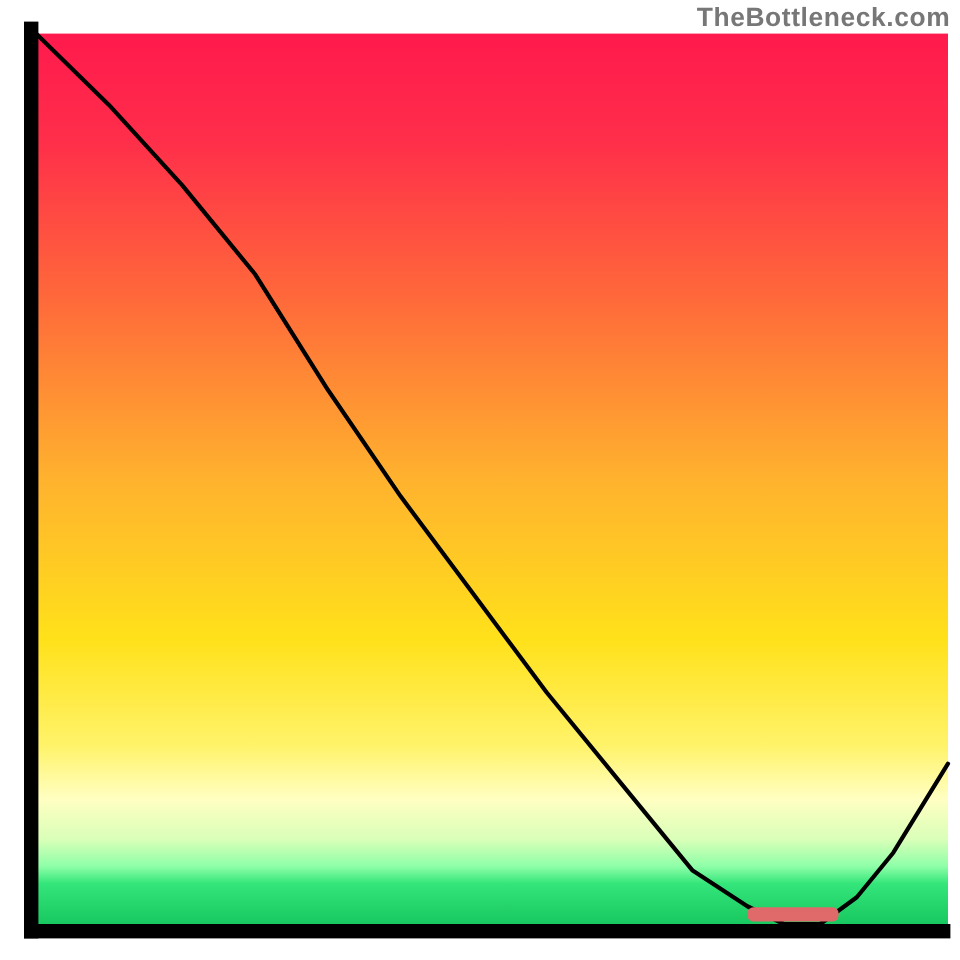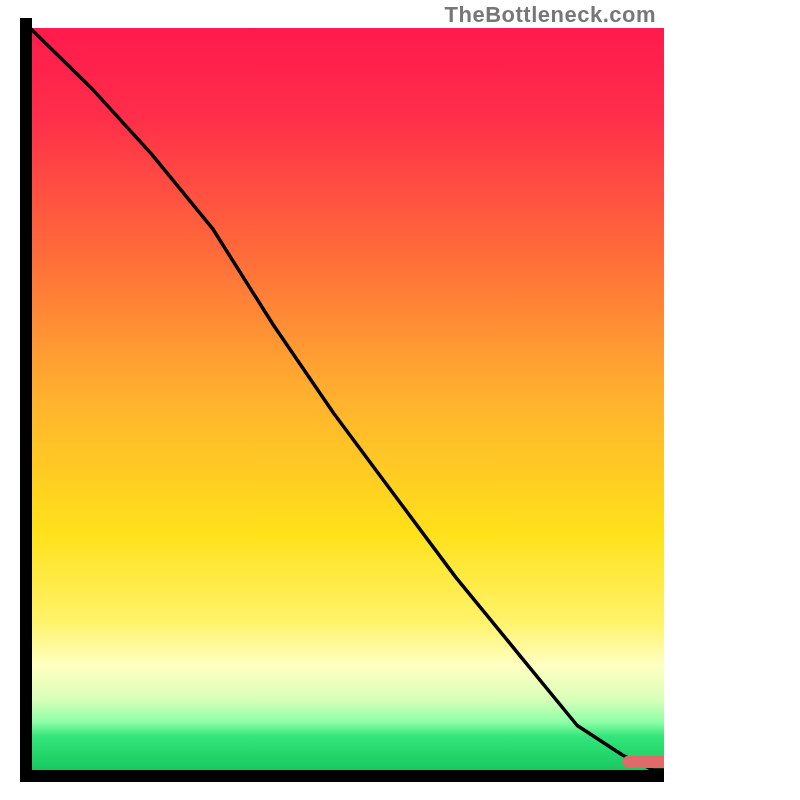--- a/index.html
+++ b/index.html
@@ -5,21 +5,21 @@
   html, body {
     margin: 0;
     padding: 0;
     width: 800px;
     height: 800px;
     background: #fff;
     font-family: Arial, Helvetica, sans-serif;
   }
   .stage {
     position: relative;
-    width: 664px;
+    width: 800px;
     height: 800px;
     overflow: hidden;
     text-decoration: underline;
   }
   .watermark {
     position: absolute;
     top: 2px;
     right: 8px;
     font-size: 22px;
     font-weight: bold;

